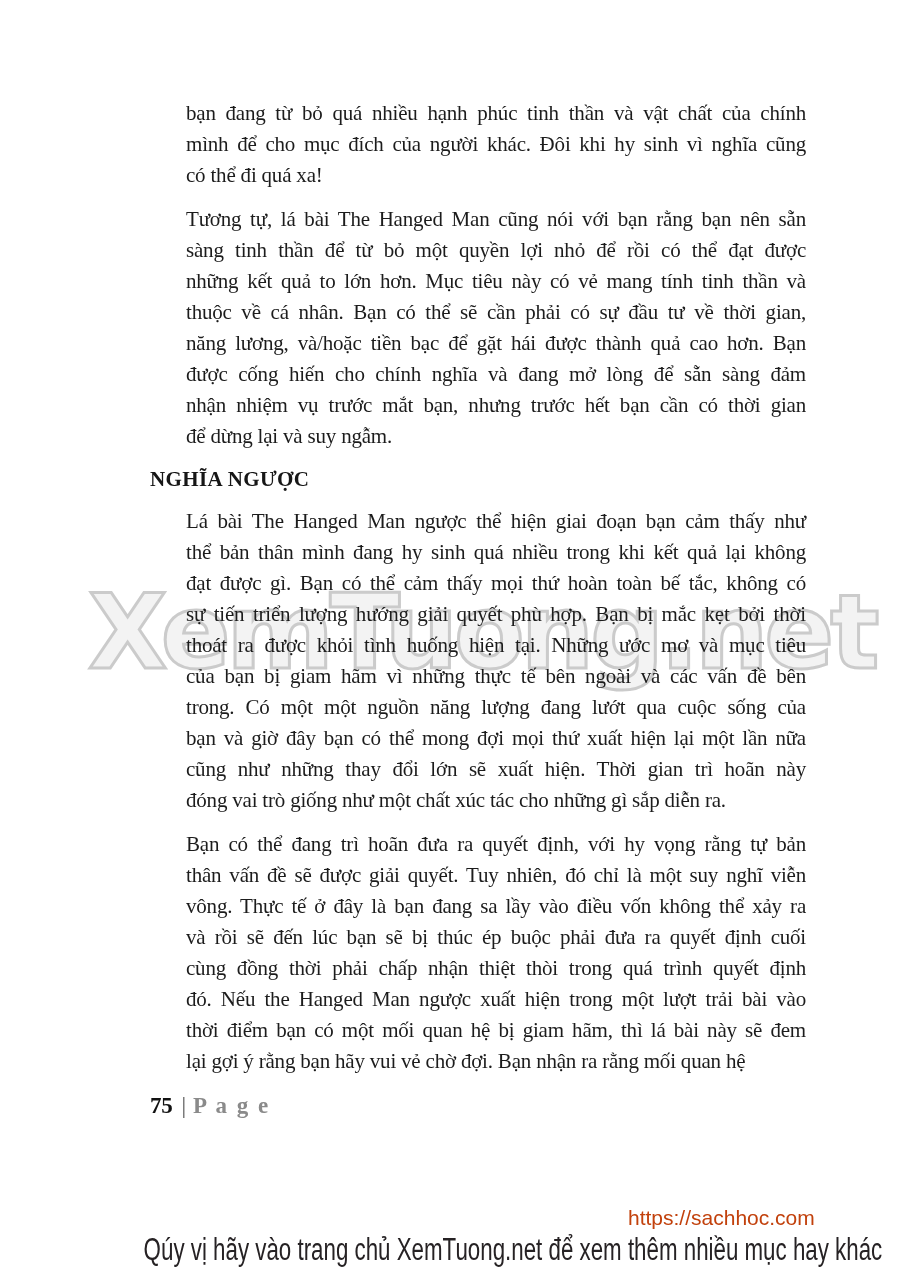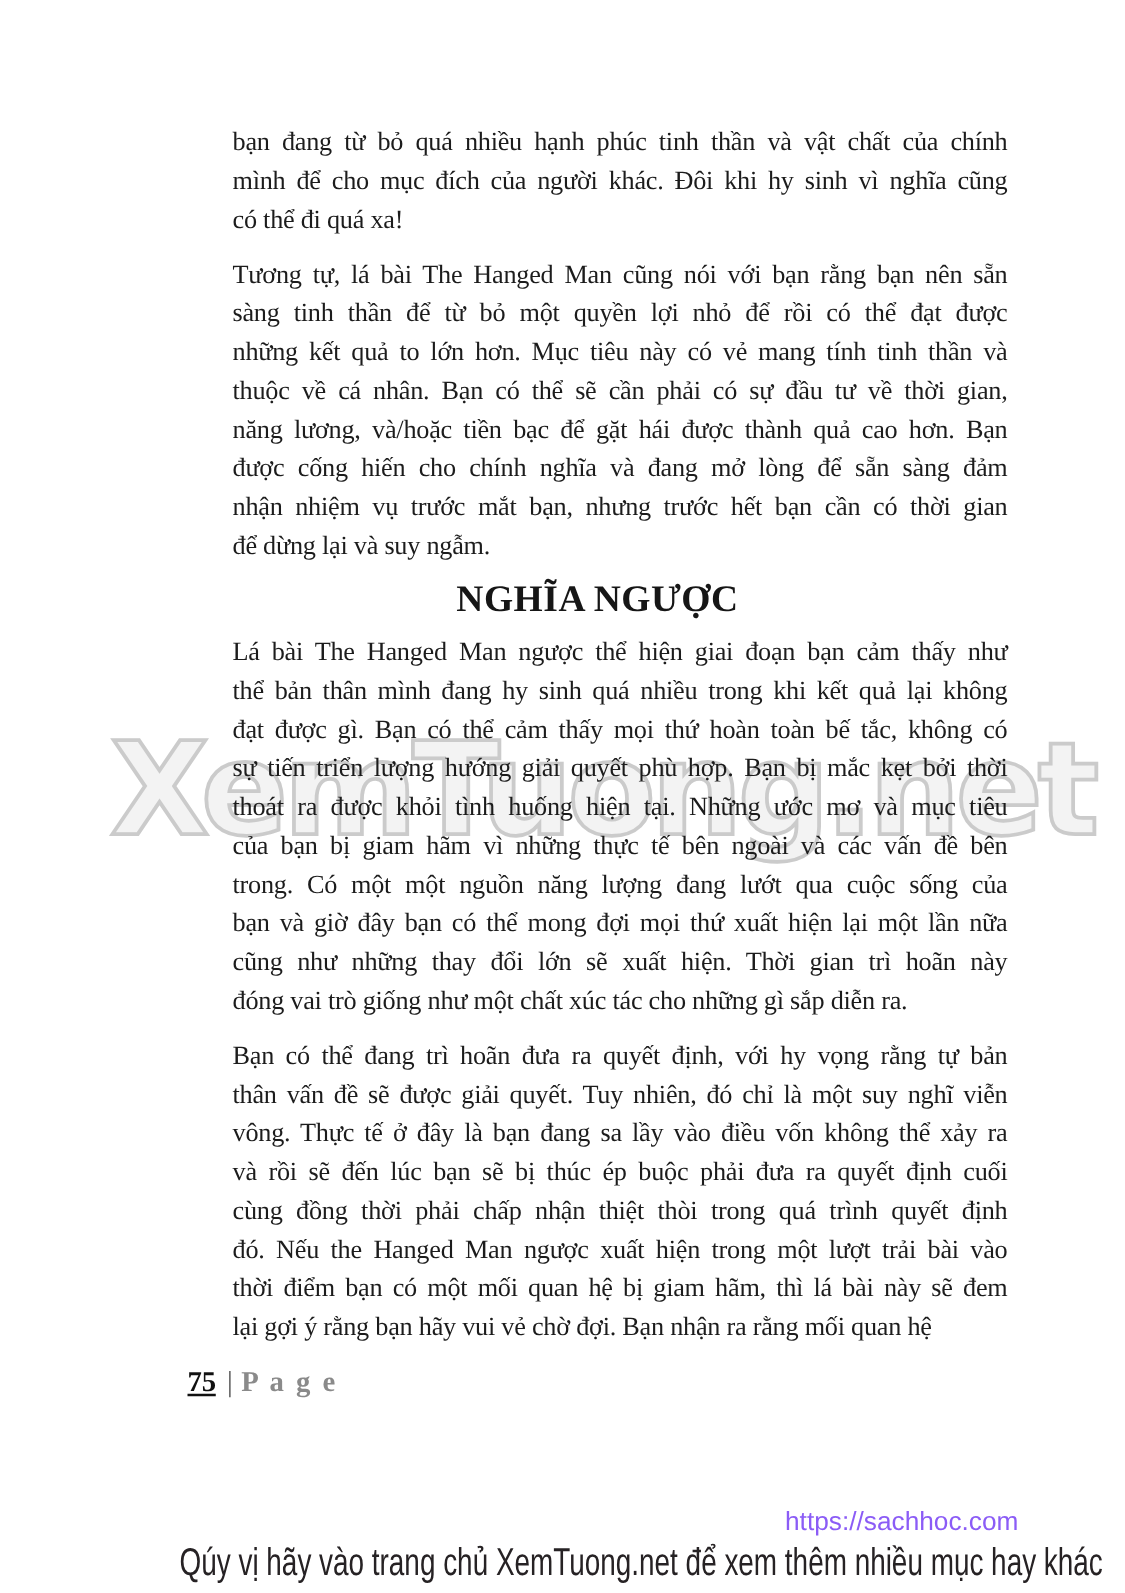--- a/index.html
+++ b/index.html
@@ -35,39 +35,38 @@
     font-size: 21px;
     line-height: 31px;
     color: #1c1c1c;
     letter-spacing: -0.2px;
   }
   .para { margin-bottom: 13px; margin-left: 36px; }
   .line { text-align: justify; text-align-last: justify; }
   .line.last { text-align-last: left; }
   .heading {
     font-weight: bold;
-    font-size: 30px;
+    font-size: 21px;
     line-height: 29px;
     margin: 9px 0 12px 0;
     letter-spacing: 0.4px;
     color: #161616;
-    text-align: center;
   }
   .pagenum-row { margin-top: 6px; font-size: 23px; }
-  .pagenum { font-weight: bold; color: #111111; text-decoration: underline; }
+  .pagenum { font-weight: bold; color: #111111; }
   .pagenum-sep { color: #555555; margin: 0 7px 0 9px; }
   .page-word { color: #8a8a8a; letter-spacing: 2px; font-weight: bold; }
   .site-link {
     position: absolute;
     left: 628px;
     top: 1206px;
     z-index: 2;
     font-family: "Liberation Sans", sans-serif;
     font-size: 21px;
-    color: #8b5cf6;
+    color: #c2410c;
     text-decoration: none;
     cursor: pointer;
   }
   .promo-banner {
     position: absolute;
     left: 0;
     top: 1232px;
     width: 900px;
     text-align: right;
     z-index: 2;

